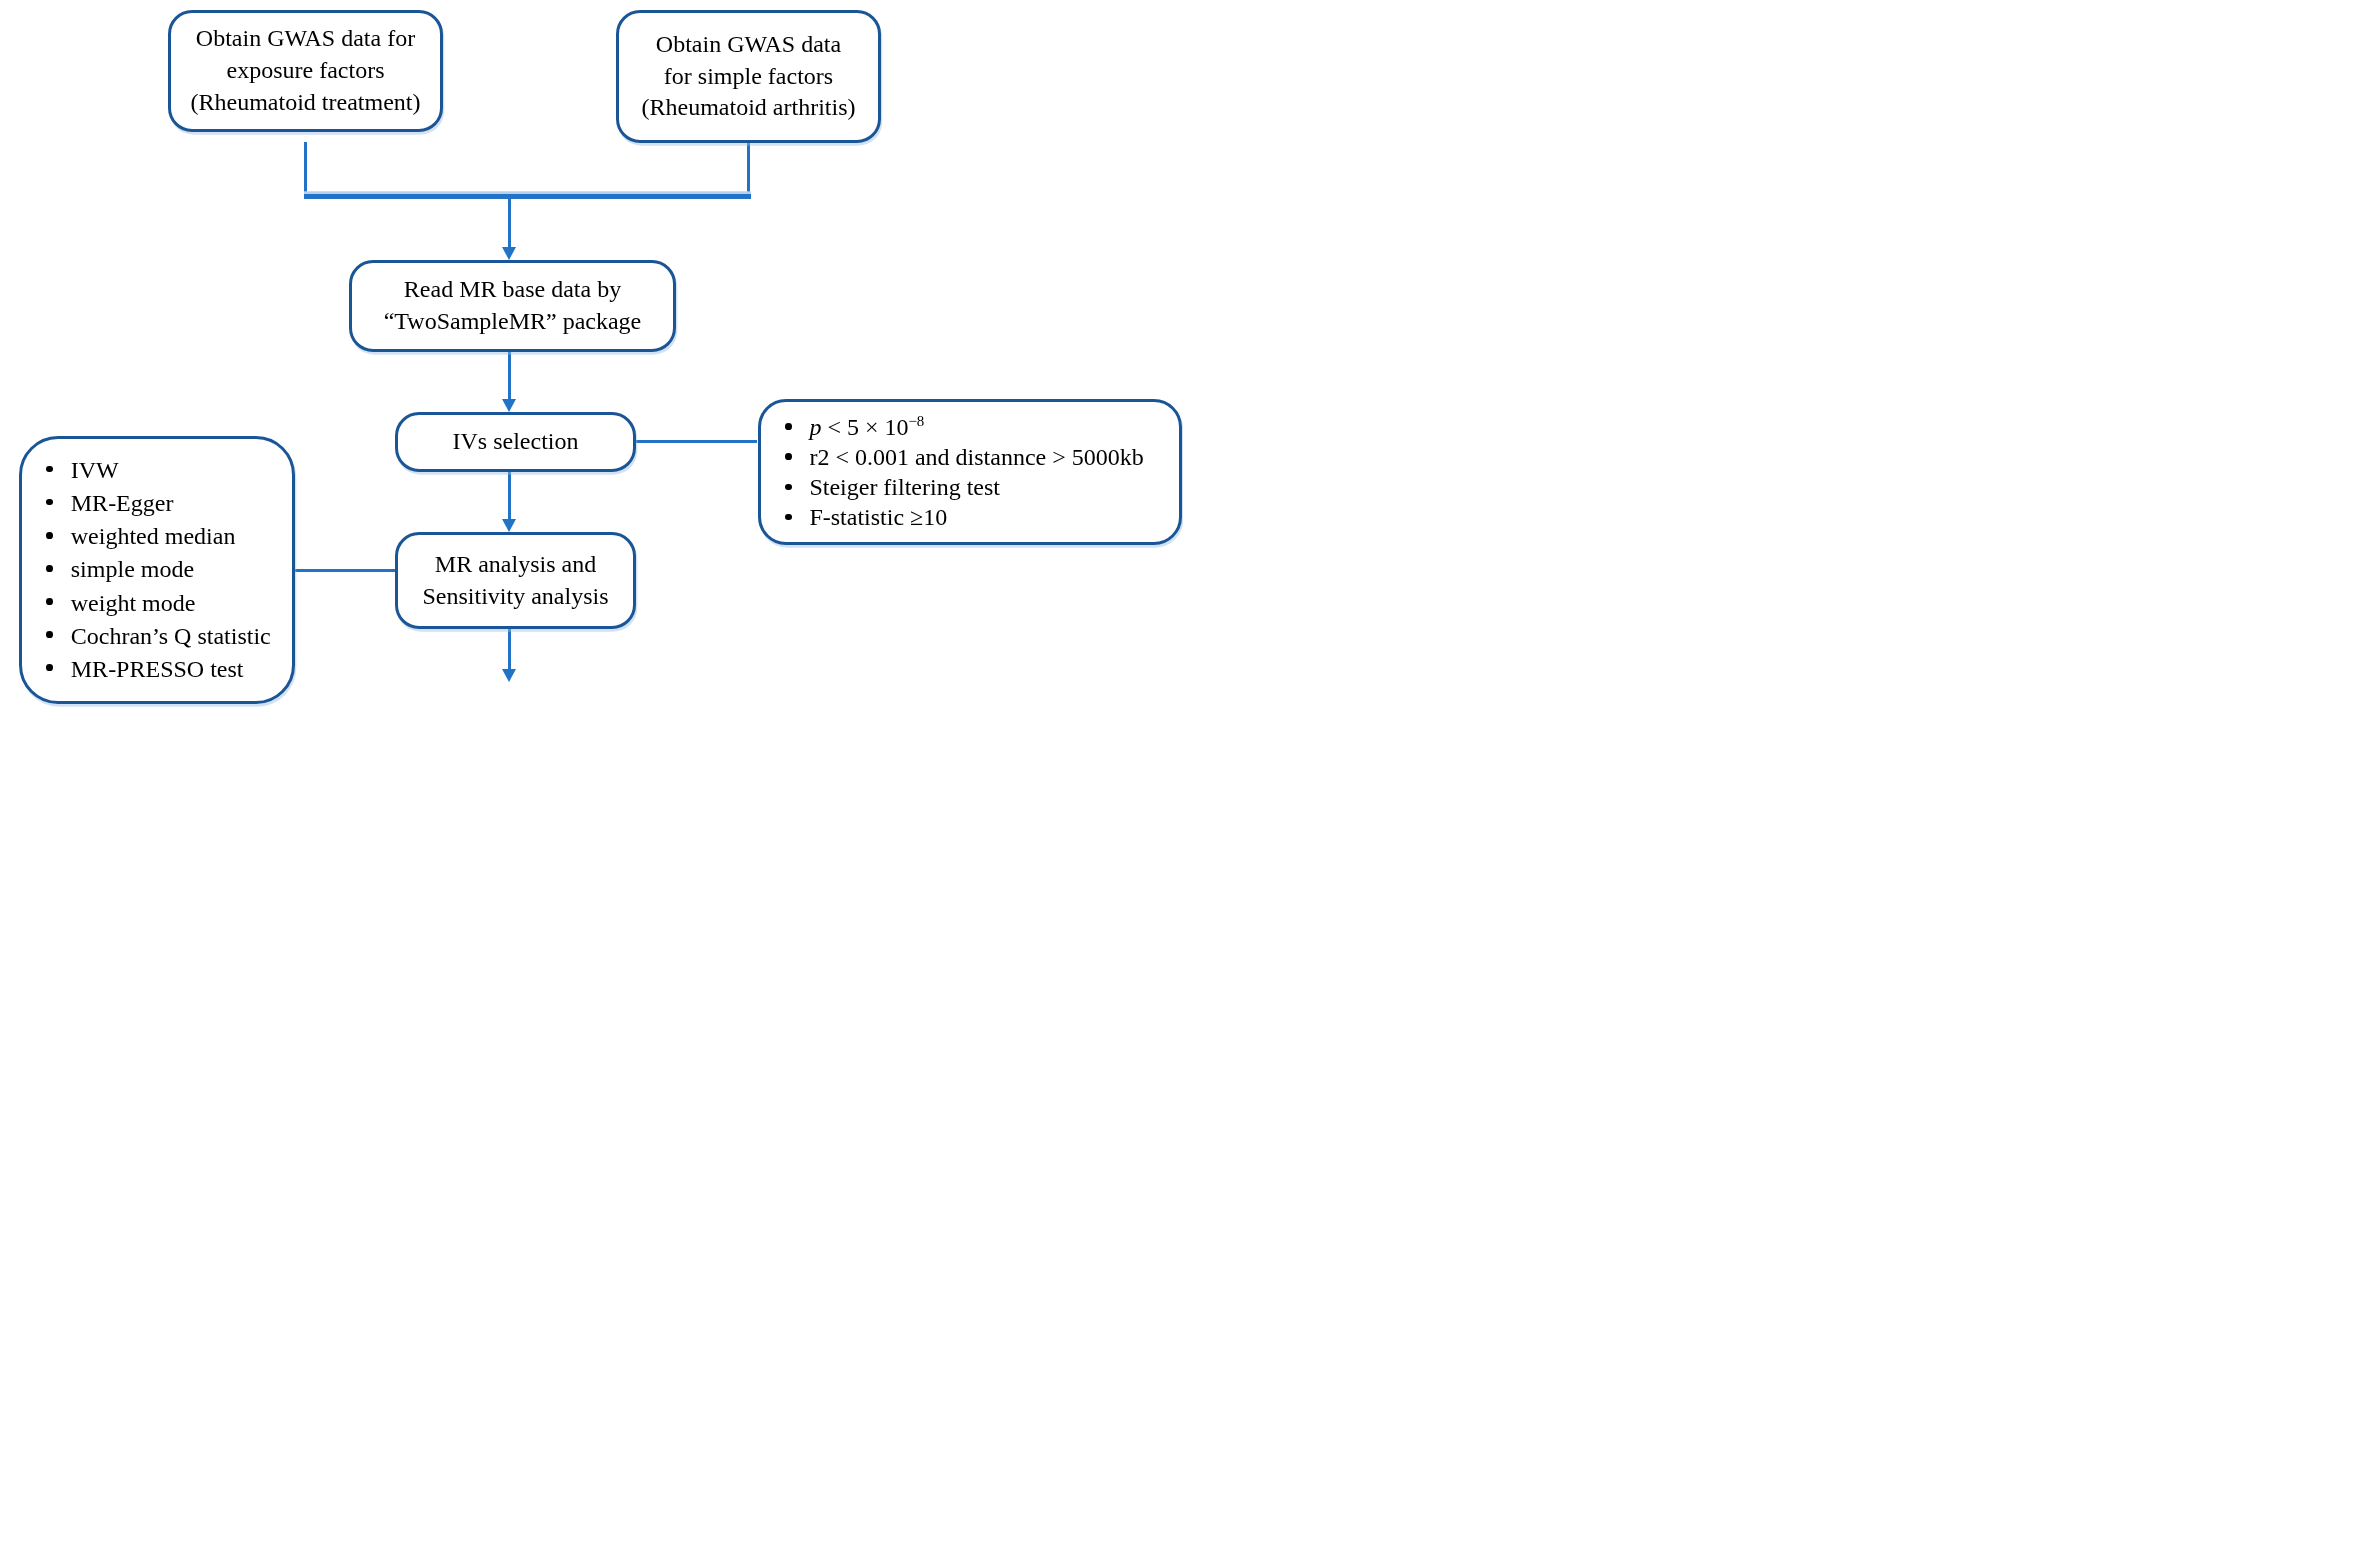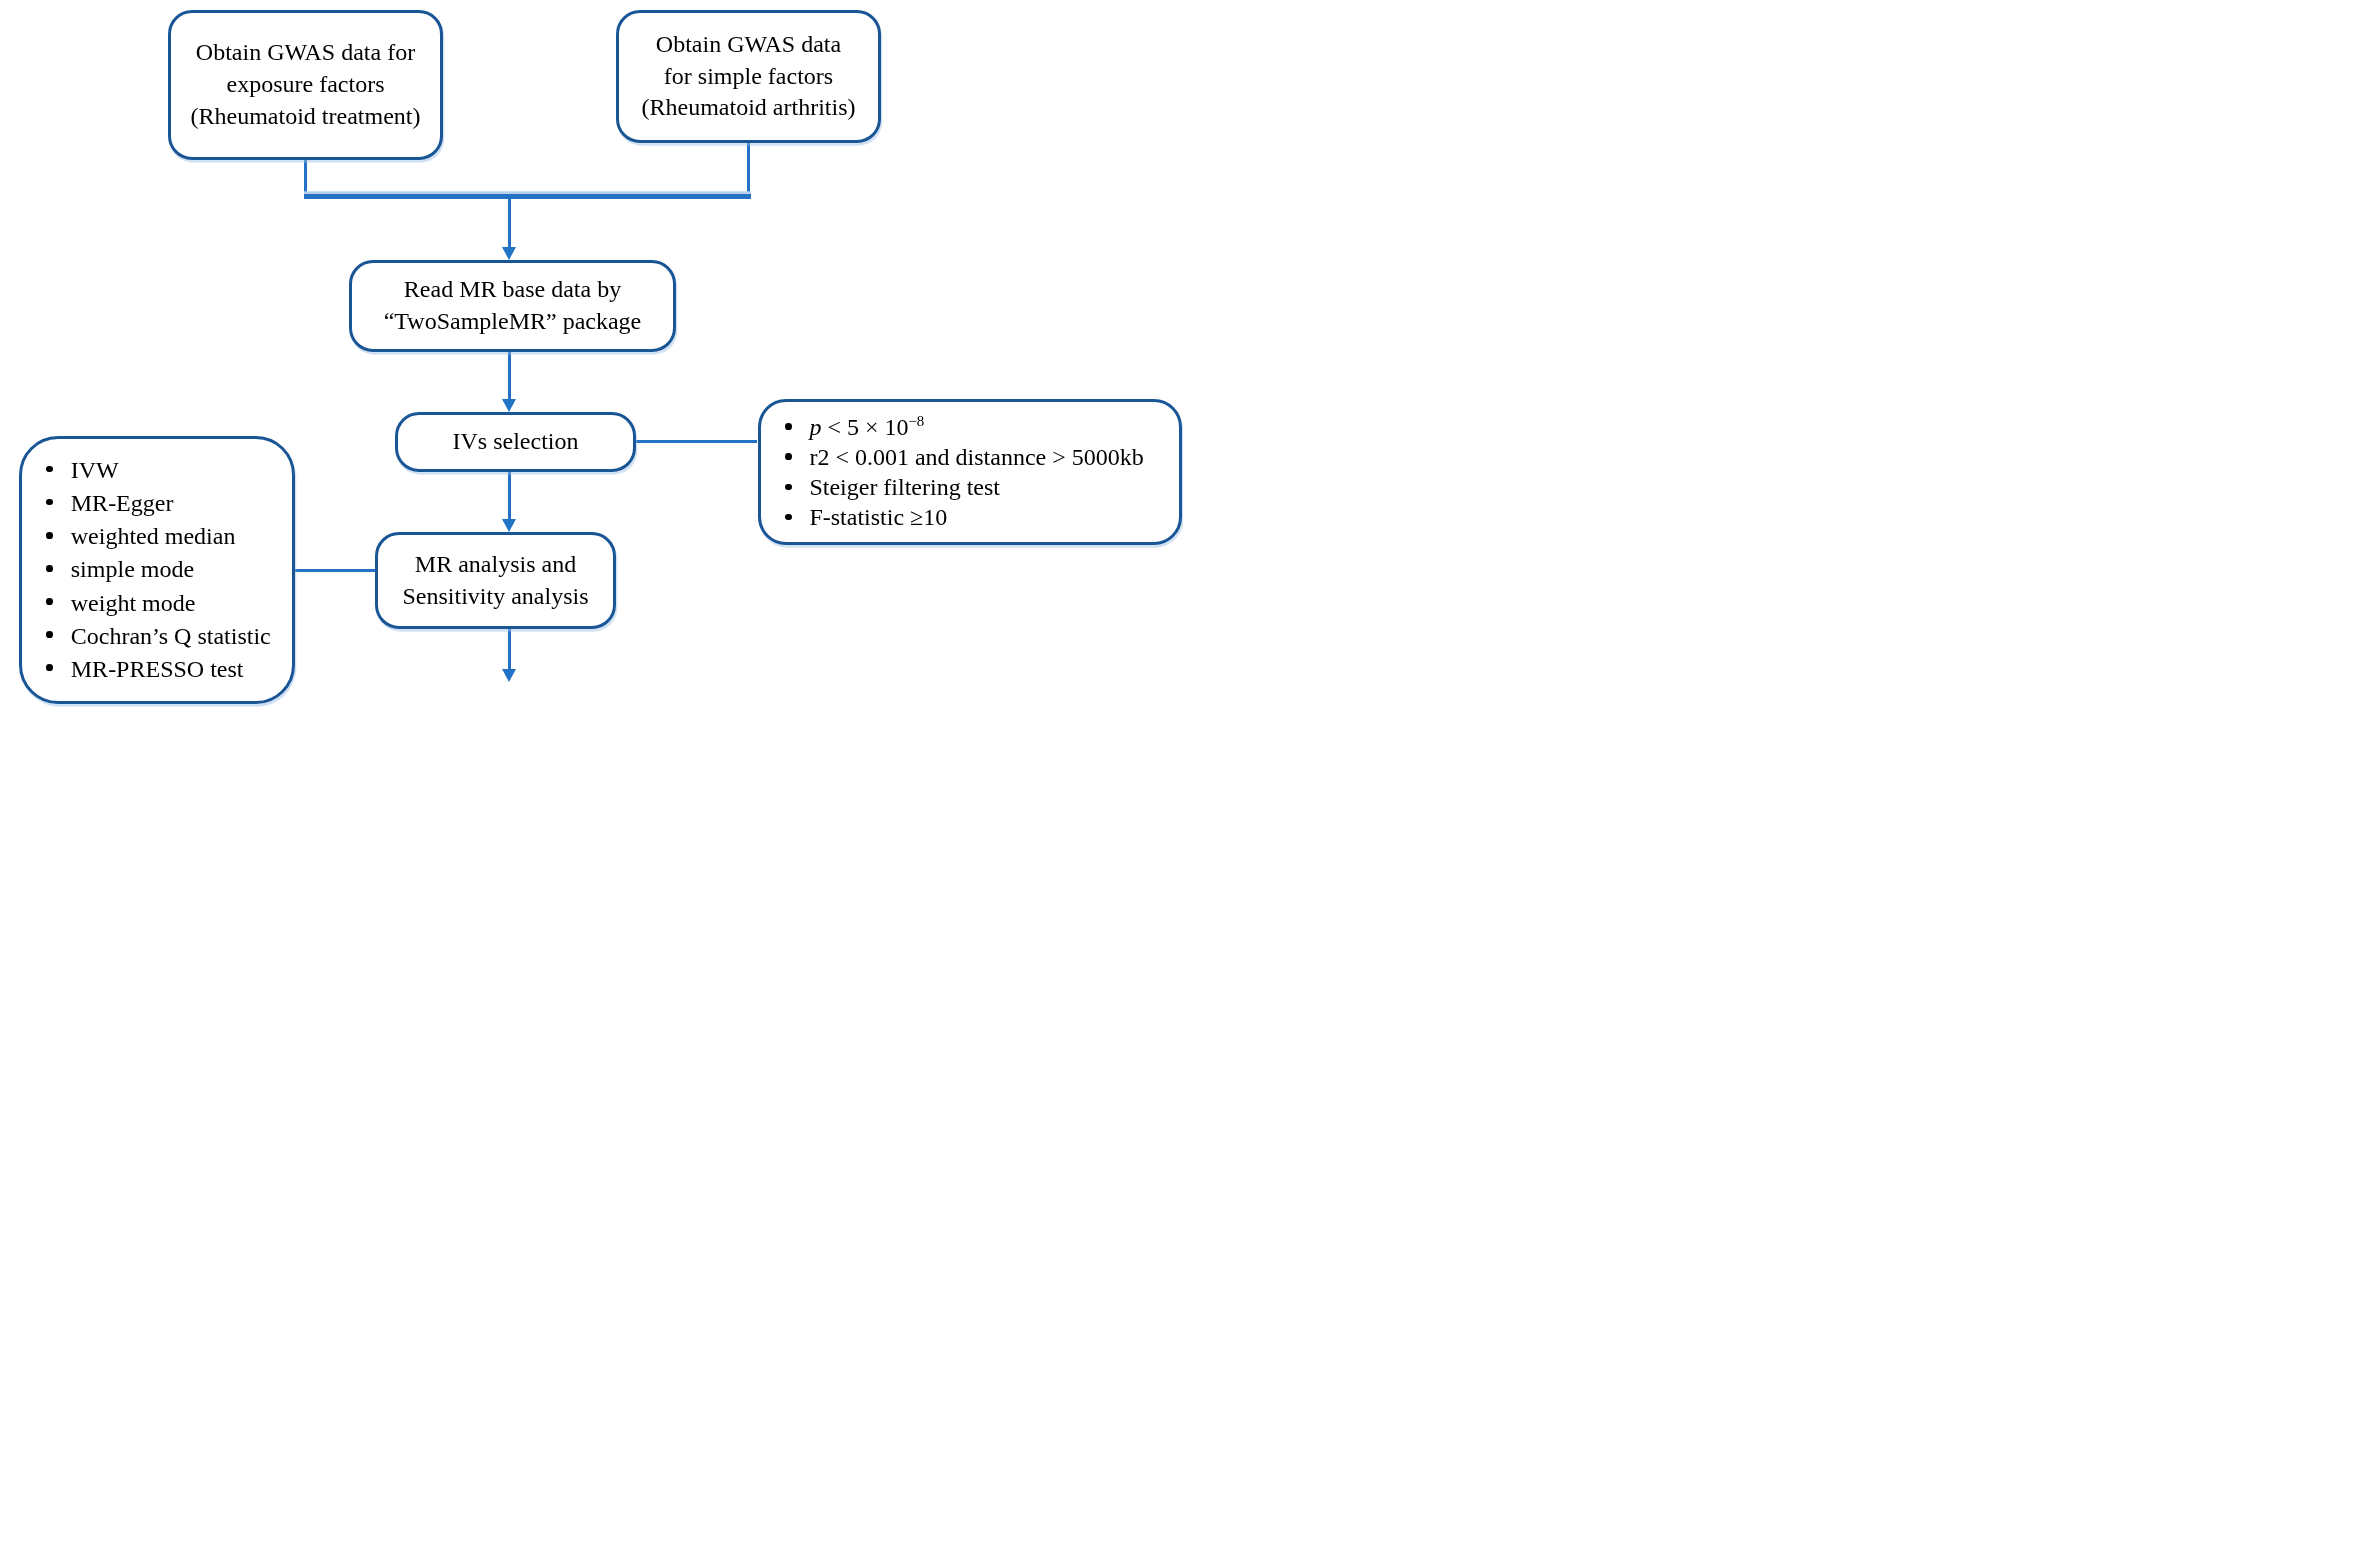--- a/index.html
+++ b/index.html
@@ -28,27 +28,27 @@
     display:flex;
     flex-direction:column;
     align-items:center;
     justify-content:center;
     text-align:center;
     font-size:24px;
     line-height:1.33;
     box-shadow:1.3px 2.7px 0 rgba(156,190,228,.45);
   }
   .node .line{white-space:nowrap;}
-  .node-exposure   {left:168px; top:10px;  width:275px; height:150px;}
+  .node-exposure   {left:168px; top:10px;  width:275px; height:122px;}
   .node-outcome    {left:616px; top:10px;  width:265px; height:133px;}
   .node-read-data  {left:349px; top:260px; width:327px; height:92px;}
   .node-ivs        {left:395px; top:412px; width:241px; height:60px;}
   .node-criteria   {left:758px;top:375px; width:424px; height:146px; border-radius:28px; align-items:flex-start; justify-content:center; text-align:left;margin-top:24px;}
   .node-methods    {left:19.4px;  top:436px; width:276px; height:268px; border-radius:39px; align-items:flex-start; justify-content:center; text-align:left;}
-  .node-mr         {left:375px; top:532px; width:241px; height:97px;}
+  .node-mr         {left:395px; top:532px; width:241px; height:97px;}
   .node-conclusion {left:325px; top:681px;width:379px; height:93px;}
 
   ul.bullets{list-style:none;margin:0;padding:0 6.7px 0 17.4px;}
   ul.bullets li{position:relative;padding-left:31px;}
   .node-criteria ul.bullets li{line-height:1.26;white-space:nowrap;}
   .node-methods  ul.bullets li{line-height:1.38;}
   .dot{
     position:absolute;left:6.7px;top:0.48em;
     width:6.7px;height:6.7px;border-radius:50%;
     background:var(--text-color);

